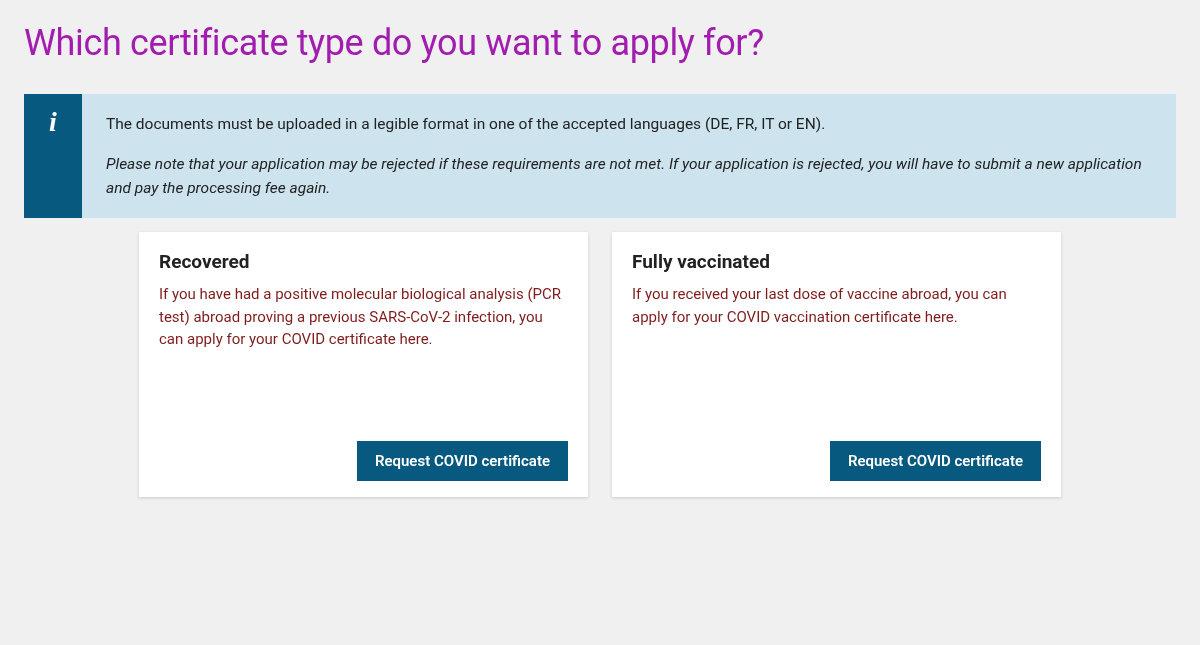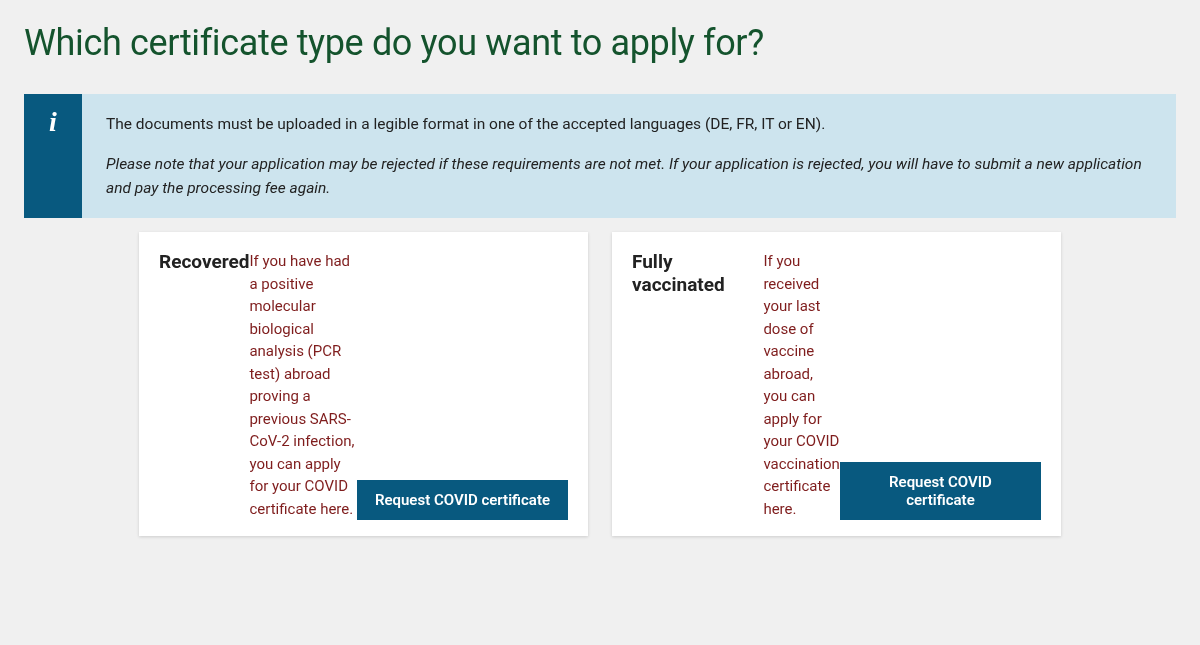--- a/index.html
+++ b/index.html
@@ -11,21 +11,21 @@
       font-family: -apple-system, BlinkMacSystemFont, "Segoe UI", Roboto, Helvetica, Arial, sans-serif;
       background: #f0f0f0;
       width: 1200px;
       height: 645px;
       padding: 22px 24px 0 24px;
       color: #222;
     }
     .page-title {
       font-size: 36px;
       font-weight: 400;
-      color: #14532d;
+      color: #a21caf;
       margin-bottom: 30px;
       letter-spacing: -0.01em;
     }
     .info-banner {
       background: #cde4ee;
       display: flex;
       margin-bottom: 14px;
     }
     .info-sidebar {
       background: #08597f;
@@ -60,39 +60,39 @@
       display: flex;
       gap: 24px;
       padding: 0 115px;
     }
     .card {
       background: #fff;
       flex: 1;
       box-shadow: 0 1px 3px rgba(0,0,0,0.15);
       padding: 18px 20px 16px 20px;
       display: flex;
-      flex-direction: row;
+      flex-direction: column;
       min-height: 265px;
       position: relative;
     }
     .card-title {
       font-size: 19px;
       font-weight: 700;
       color: #222;
       margin-bottom: 10px;
     }
     .card-desc {
       font-size: 15px;
       line-height: 1.5;
       color: #7f1d1d;
       flex: 1;
     }
     .card-footer {
       display: flex;
-      justify-content: flex-start;
+      justify-content: flex-end;
       margin-top: auto;
     }
     .request-btn {
       background: #08597f;
       color: #fff;
       border: none;
       font-size: 15px;
       font-weight: 600;
       padding: 11px 18px;
       cursor: pointer;

